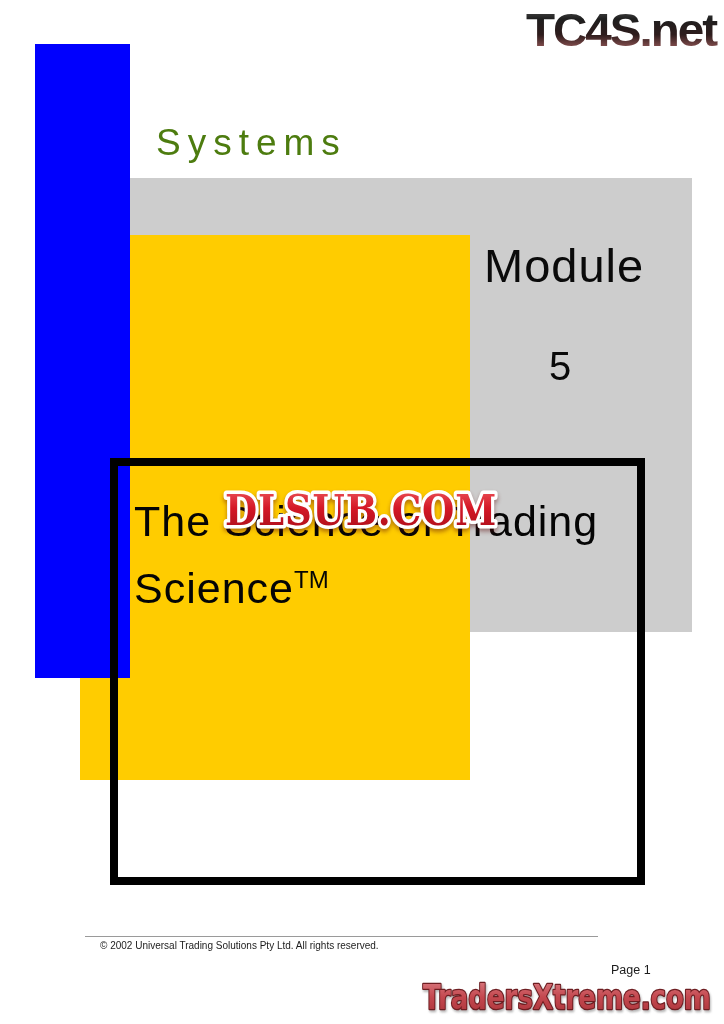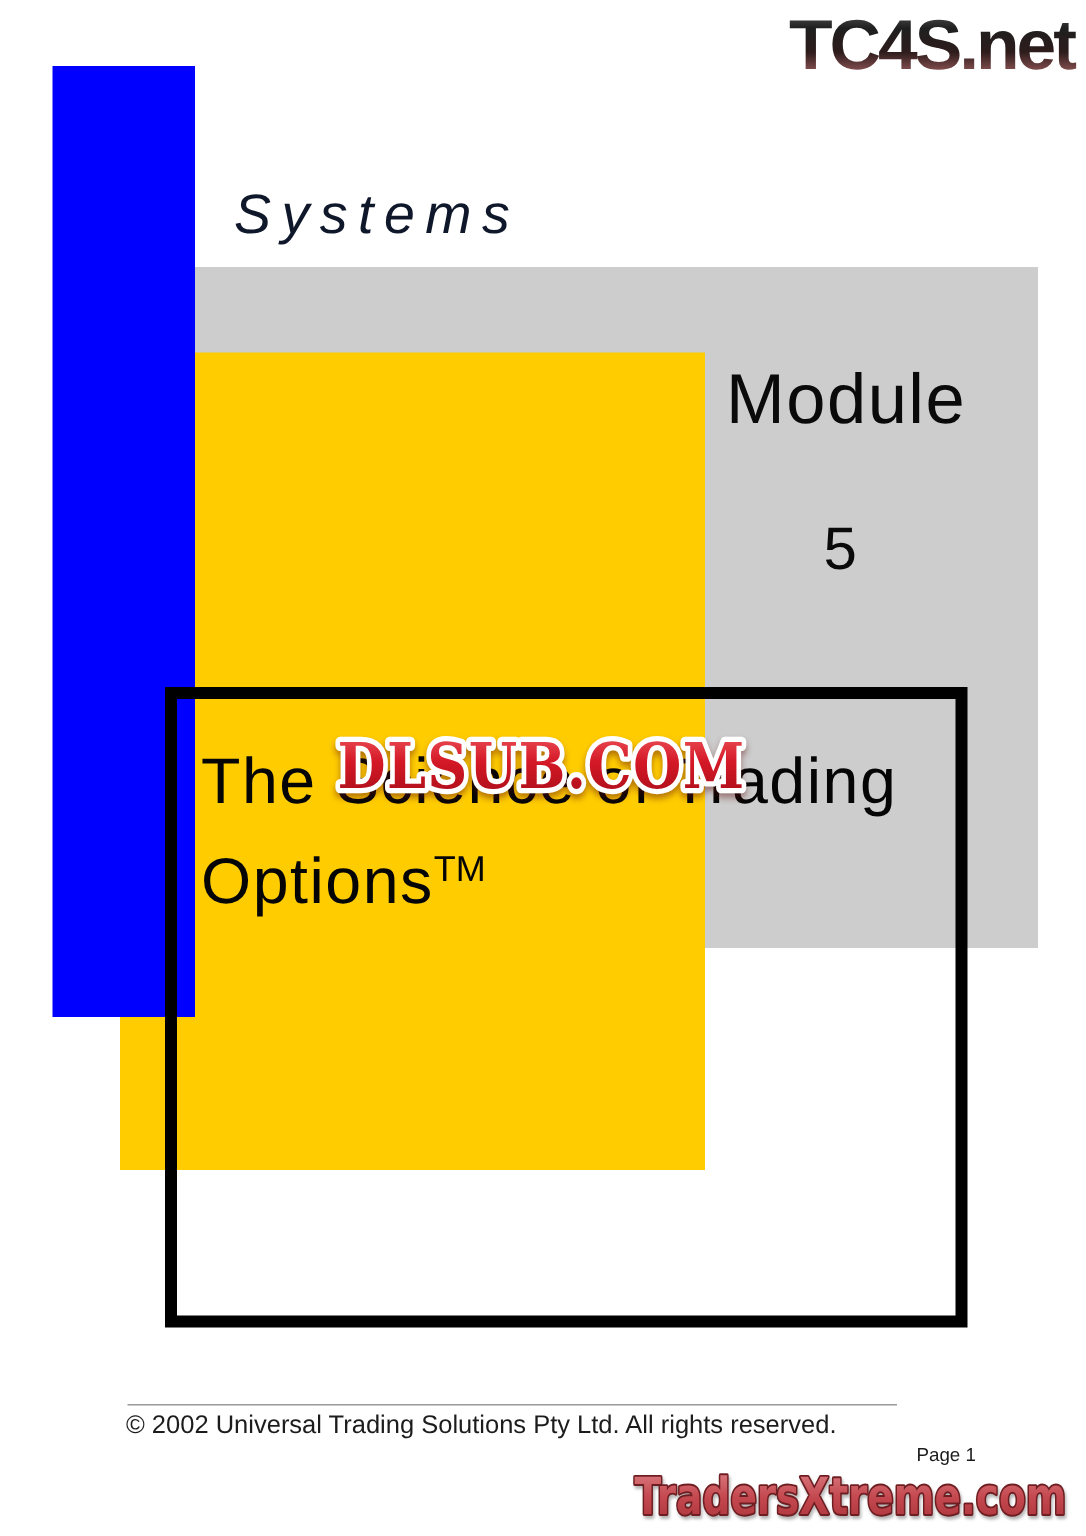--- a/index.html
+++ b/index.html
@@ -11,35 +11,35 @@
   }
   .abs{position:absolute;}
 
   
   .gray-rect{left:130px;top:178px;width:562px;height:454px;background:var(--panel-gray,#cdcdcd);z-index:1;}
   .yellow-rect{left:80px;top:235px;width:390px;height:545px;background:var(--accent-yellow,#ffcc00);z-index:2;}
   .blue-rect{left:35px;top:44px;width:95px;height:634px;background:var(--accent-blue,#0000fe);z-index:3;}
   .black-frame{left:110px;top:458px;width:535px;height:427px;border:8px solid var(--frame-black,#000);box-sizing:border-box;background:transparent;z-index:4;}
 
   
-  .kicker{left:156px;top:122px;font-size:37px;letter-spacing:7px;color:#0f172a;z-index:5;font-style:italic;}
+  .kicker{left:156px;top:122px;font-size:37px;letter-spacing:7px;color:#4d7c0f;z-index:5;}
   .module-label{left:484px;top:238px;font-size:47px;letter-spacing:1px;color:#0a0a0a;z-index:5;}
   .module-number{left:549px;top:344px;font-size:40px;color:#0a0a0a;z-index:5;}
   .title{left:134px;top:488px;width:500px;font-size:43px;line-height:67px;letter-spacing:1px;color:#050505;z-index:5;}
   .title sup{font-size:24px;vertical-align:super;line-height:0;letter-spacing:0;margin-top:11px;}
 
   
   .tc4s-logo{left:518px;top:2px;width:202px;height:56px;z-index:6;}
   .dlsub-logo{left:208px;top:481px;width:306px;height:60px;z-index:7;filter:drop-shadow(0 3px 2px rgba(90,10,10,.45));}
   .txtreme-logo{left:412px;top:974px;width:310px;height:48px;z-index:6;filter:drop-shadow(1px 2px 1px rgba(120,120,120,.55));}
   .logo-text{font-weight:bold;}
 
   
   .footer-rule{left:85px;top:936px;width:513px;height:1px;background:#9a9a9a;z-index:5;}
-  .copyright{left:84px;top:940px;font-size:17px;color:#1c1c1c;z-index:5;}
+  .copyright{left:100px;top:940px;font-size:10px;color:#1c1c1c;z-index:5;}
   .page-number{left:611px;top:963px;font-size:12.5px;color:#1c1c1c;z-index:5;}
 </style>
 </head>
 <body>
 
 <div class="abs gray-rect"></div>
 <div class="abs yellow-rect"></div>
 <div class="abs blue-rect"></div>
 <div class="abs black-frame"></div>
 
@@ -55,21 +55,21 @@
   </defs>
   <text class="logo-text" x="198" y="44" text-anchor="end" font-size="47" letter-spacing="-2" textLength="190" lengthAdjust="spacingAndGlyphs" font-family="Liberation Sans, sans-serif" fill="url(#tc4sGrad)">TC4S.net</text>
 </svg>
 
 <div class="abs kicker">Systems</div>
 <div class="abs module-label">Module</div>
 <div class="abs module-number">5</div>
 
 <div class="abs title">
   <span>The Science of Trading</span><br>
-  <span>Options</span><sup>TM</sup>
+  <span>Science</span><sup>TM</sup>
 </div>
 
 <svg class="abs dlsub-logo" viewBox="0 0 306 60">
   <defs>
     <linearGradient id="dlsubGrad" x1="0" y1="0" x2="0" y2="1">
       <stop offset="0" stop-color="#ef5a60"></stop>
       <stop offset="0.45" stop-color="#d41826"></stop>
       <stop offset="1" stop-color="#a50d18"></stop>
     </linearGradient>
   </defs>

